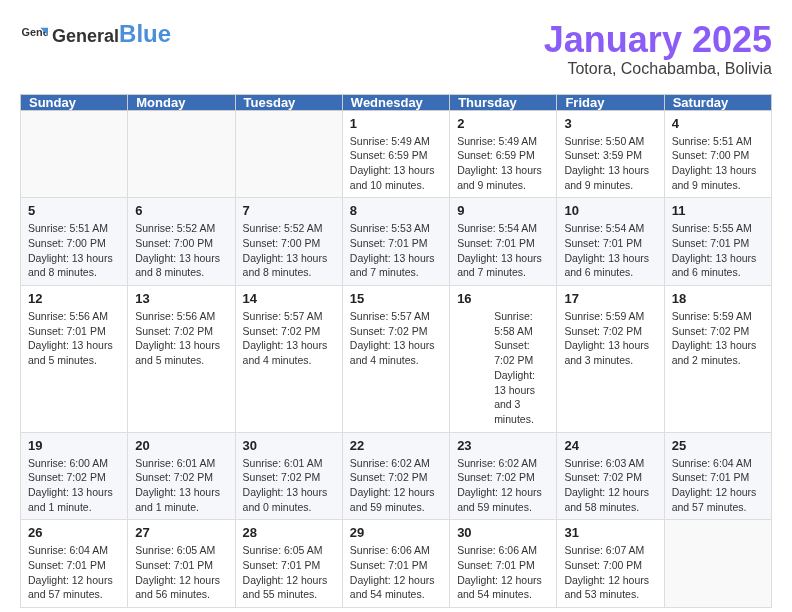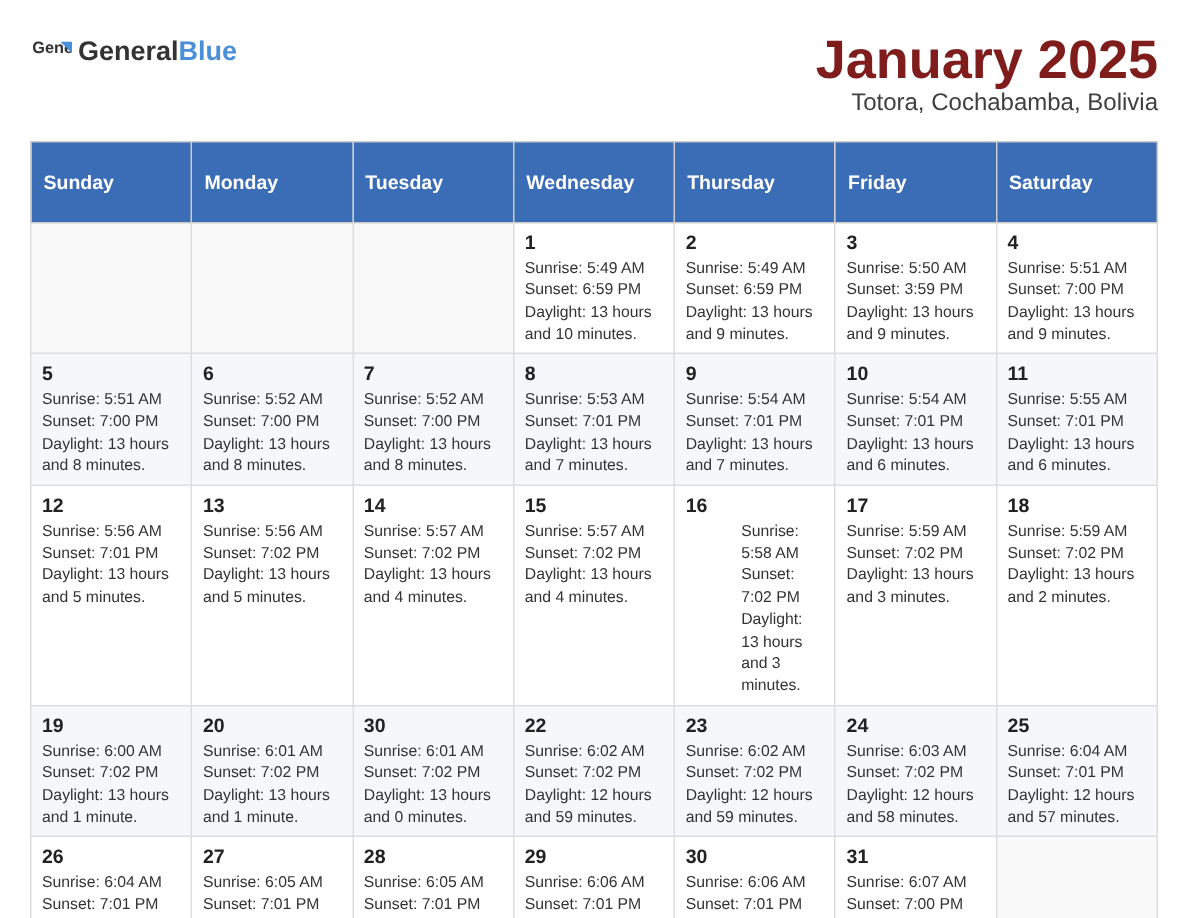--- a/index.html
+++ b/index.html
@@ -24,37 +24,37 @@
     .logo-icon {
       width: 28px;
       height: 28px;
     }
     .title-block {
       text-align: right;
     }
     .month-title {
       font-size: 36px;
       font-weight: bold;
-      color: #7f1d1d;
+      color: #8b5cf6;
       line-height: 1.1;
     }
     .subtitle {
       font-size: 16px;
       color: #404040;
     }
     .calendar {
       width: 100%;
       border-collapse: collapse;
       border: 1px solid #ccc;
     }
     .calendar th {
       background-color: #3a6db5;
       color: #fff;
       text-align: left;
-      padding: 19px 8px;
+      padding: 0 8px;
       font-size: 13px;
       border: 1px solid #ccc;
     }
     .calendar td {
       vertical-align: top;
       padding: 5px 7px;
       font-size: 11px;
       color: #333;
       border: 1px solid #ddd;
       width: calc(100% / 7);
@@ -88,21 +88,21 @@
 </head>
 <body>
 
 <div class="header">
   <div class="logo">
     <svg class="logo-icon" viewBox="0 0 36 36" xmlns="http://www.w3.org/2000/svg">
       <text x="2" y="20" font-size="14" font-weight="bold" fill="#333">General</text>
       <polygon points="26,10 36,10 36,20" fill="#4a90d9"></polygon>
     </svg>
     <div>
-      <span style="font-size:18px;font-weight:bold;color:#333;">General</span><span style="font-size:18px;font-weight:bold;color:#4a90d9;">Blue</span>
+      <span style="font-size:18px;font-weight:bold;color:#333;">General</span><span style="font-size:24px;font-weight:bold;color:#4a90d9;">Blue</span>
     </div>
   </div>
   <div class="title-block">
     <div class="month-title">January 2025</div>
     <div class="subtitle">Totora, Cochabamba, Bolivia</div>
   </div>
 </div>
 
 <table class="calendar">
   <thead>

